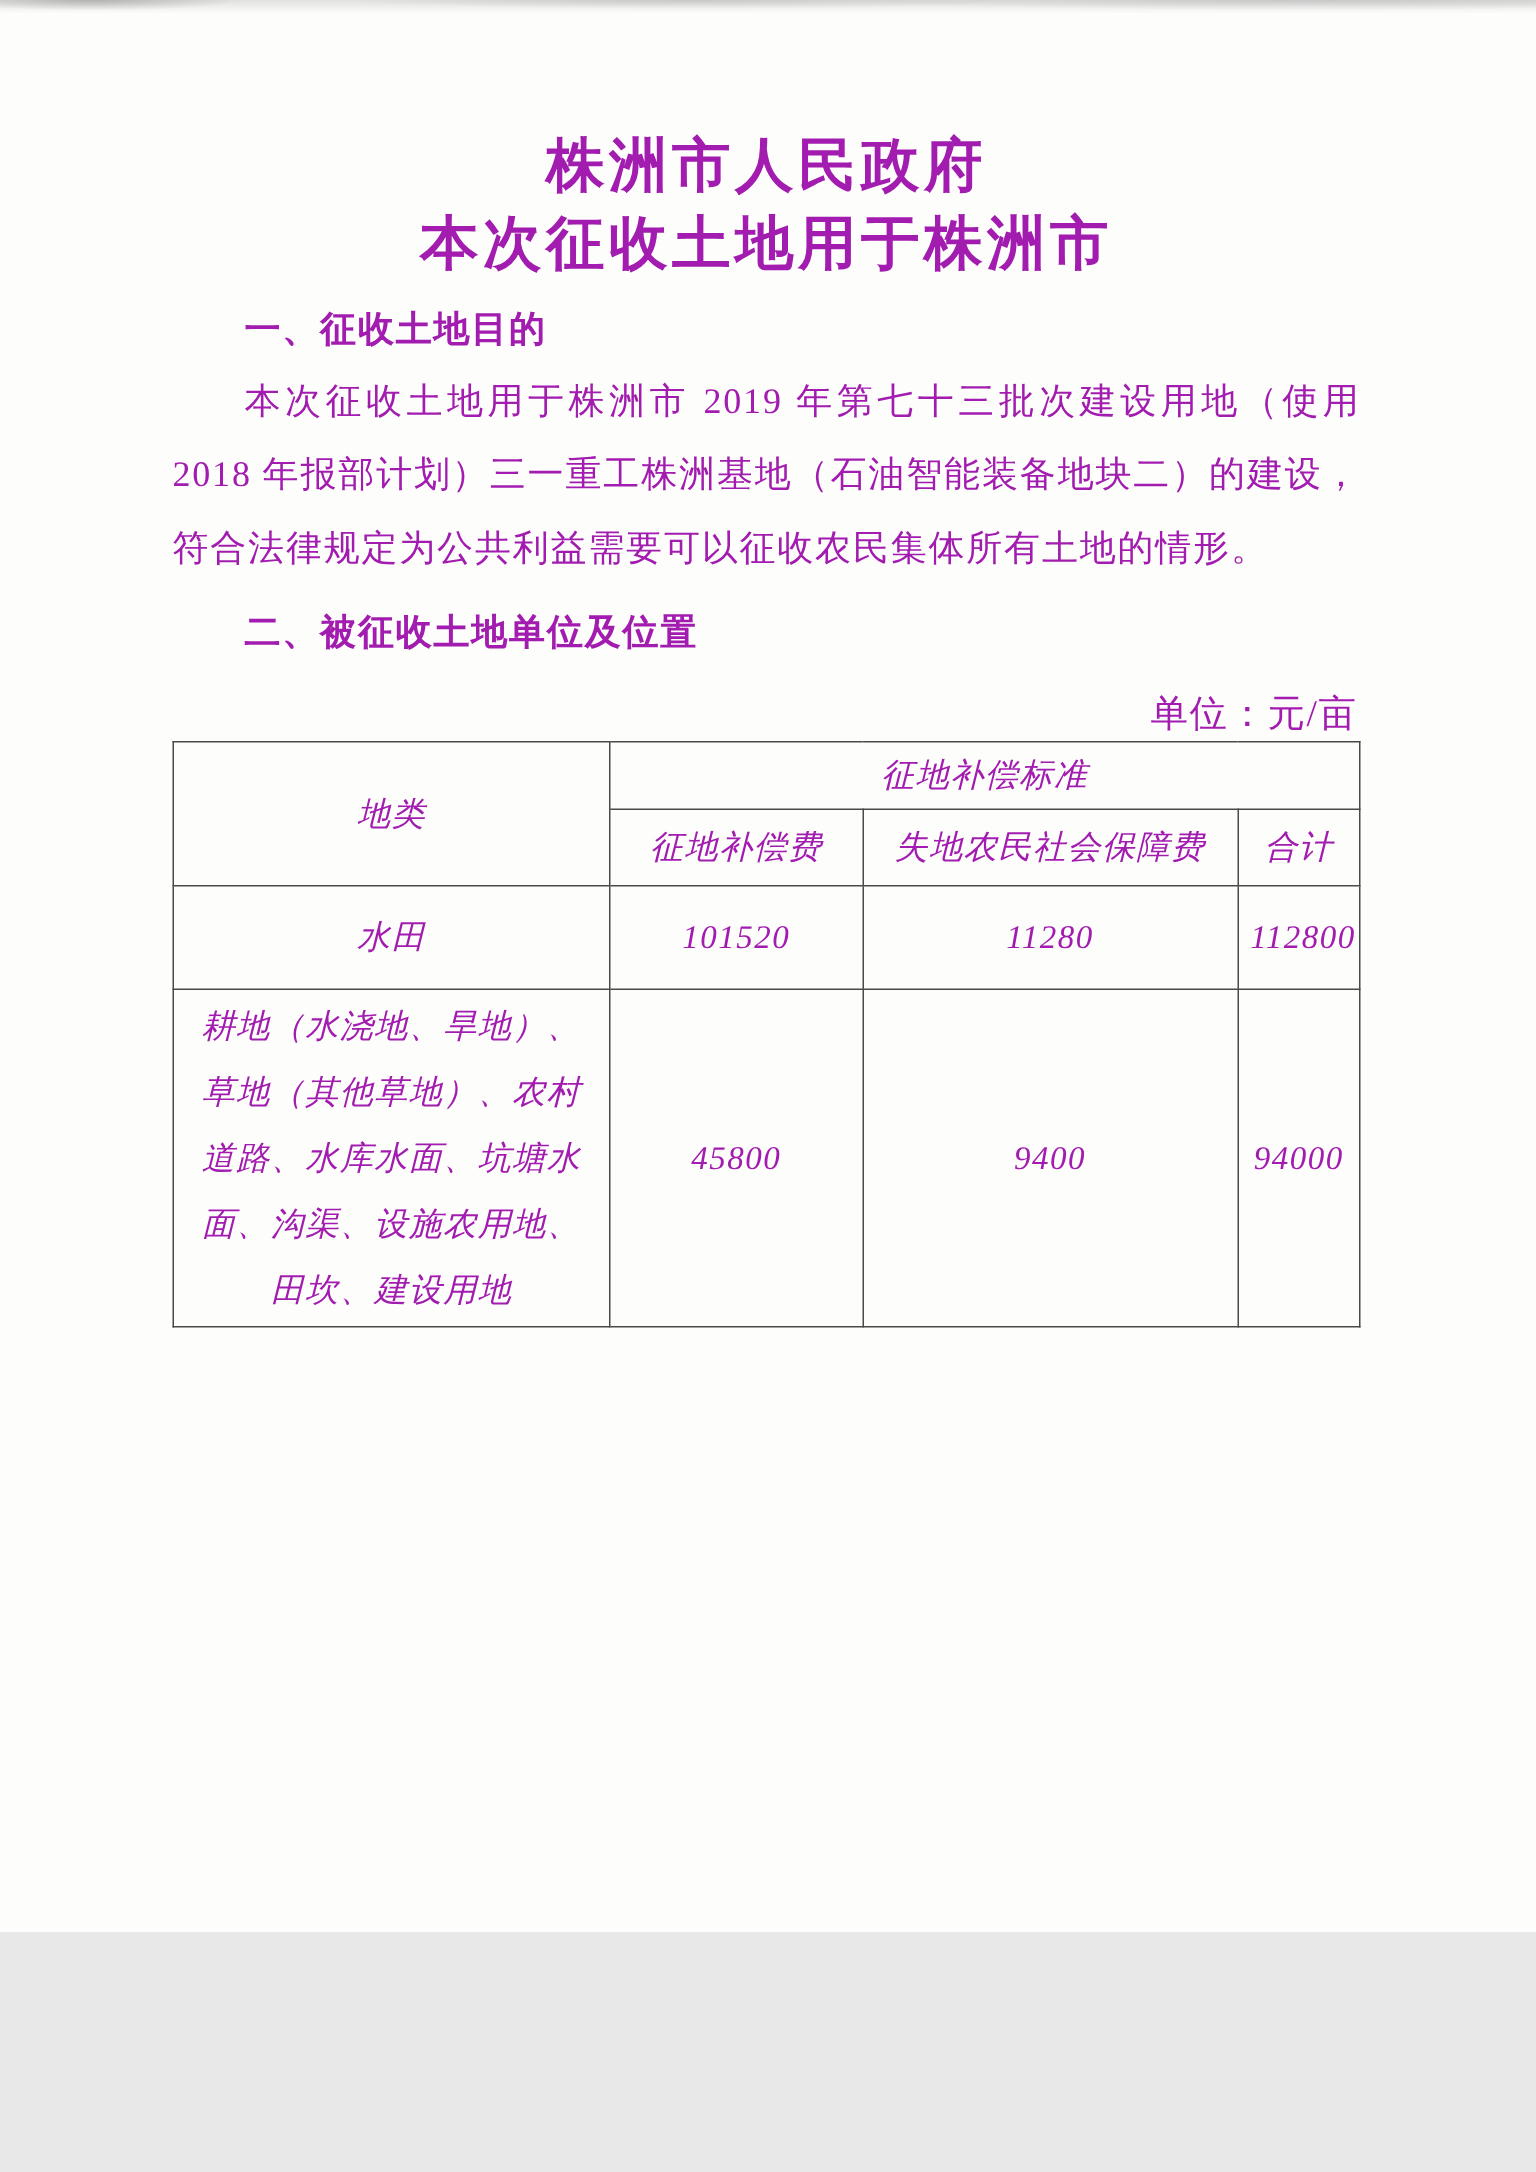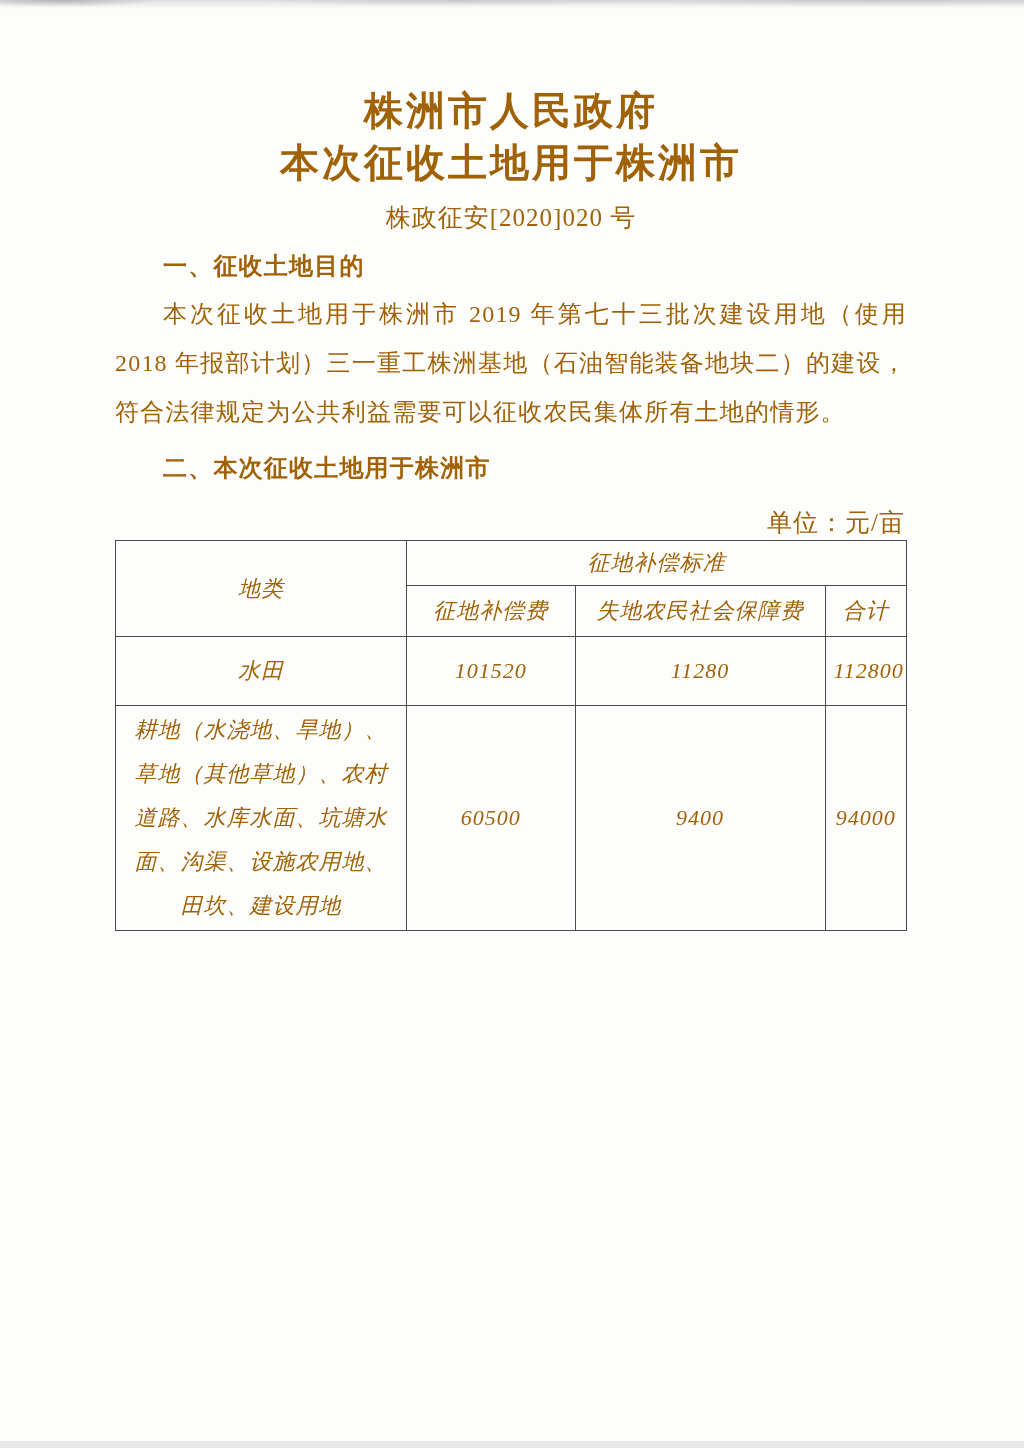--- a/index.html
+++ b/index.html
@@ -1,26 +1,26 @@
 <!DOCTYPE html>
 <html><head>
 <meta charset="utf-8">
 <style>
   html, body { margin: 0; padding: 0; background: #e8e8e8; }
   .page {
     position: relative;
     width: 1024px;
-    height: 1441px;
+    height: 1288px;
     margin: 0 auto;
     background: #fdfdfc;
     box-sizing: border-box;
     padding: 0 117px 0 115px;
     overflow: hidden;
     font-family: "Liberation Serif", "DejaVu Serif", serif;
-    color: #a16207;
+    color: #a21caf;
   }
   
   .scan-edge {
     position: absolute;
     top: 0; left: 0; right: 0;
     height: 14px;
     background:
       radial-gradient(140px 10px at 6% 0%, rgba(120,120,120,0.45), rgba(120,120,120,0) 70%),
       radial-gradient(300px 8px at 45% 0%, rgba(140,140,140,0.30), rgba(140,140,140,0) 75%),
       radial-gradient(420px 9px at 85% 0%, rgba(150,150,150,0.35), rgba(150,150,150,0) 75%),
@@ -105,27 +105,26 @@
   }
 </style>
 </head>
 <body>
 
 <div class="page">
   <div class="scan-edge"></div>
 
   <h1 class="doc-title first">株洲市人民政府</h1>
   <h1 class="doc-title">本次征收土地用于株洲市</h1>
-  <div class="doc-number">株政征安[2020]020 号</div>
 
 
   <h2 class="section-heading">一、征收土地目的</h2>
   <p class="body-text follow">本次征收土地用于株洲市 2019 年第七十三批次建设用地（使用 2018 年报部计划）三一重工株洲基地（石油智能装备地块二）的建设，符合法律规定为公共利益需要可以征收农民集体所有土地的情形。</p>
 
-  <h2 class="section-heading">二、本次征收土地用于株洲市</h2>
+  <h2 class="section-heading">二、被征收土地单位及位置</h2>
 
 
   <div class="unit-label">单位：元/亩</div>
 
   <table class="comp-table">
     <colgroup>
       <col class="c-landtype">
         <col class="c-fee">
         <col class="c-social">
         <col class="c-total">
@@ -143,19 +142,19 @@
     </thead>
     <tbody>
       <tr class="row-paddy">
         <td>水田</td>
         <td>101520</td>
         <td>11280</td>
         <td>112800</td>
       </tr>
       <tr class="row-other">
         <td class="landtype-long">耕地（水浇地、旱地）、草地（其他草地）、农村道路、水库水面、坑塘水面、沟渠、设施农用地、田坎、建设用地</td>
-        <td>60500</td>
+        <td>45800</td>
         <td>9400</td>
         <td>94000</td>
       </tr>
     </tbody>
   </table>
 </div>
 
 </body></html>

